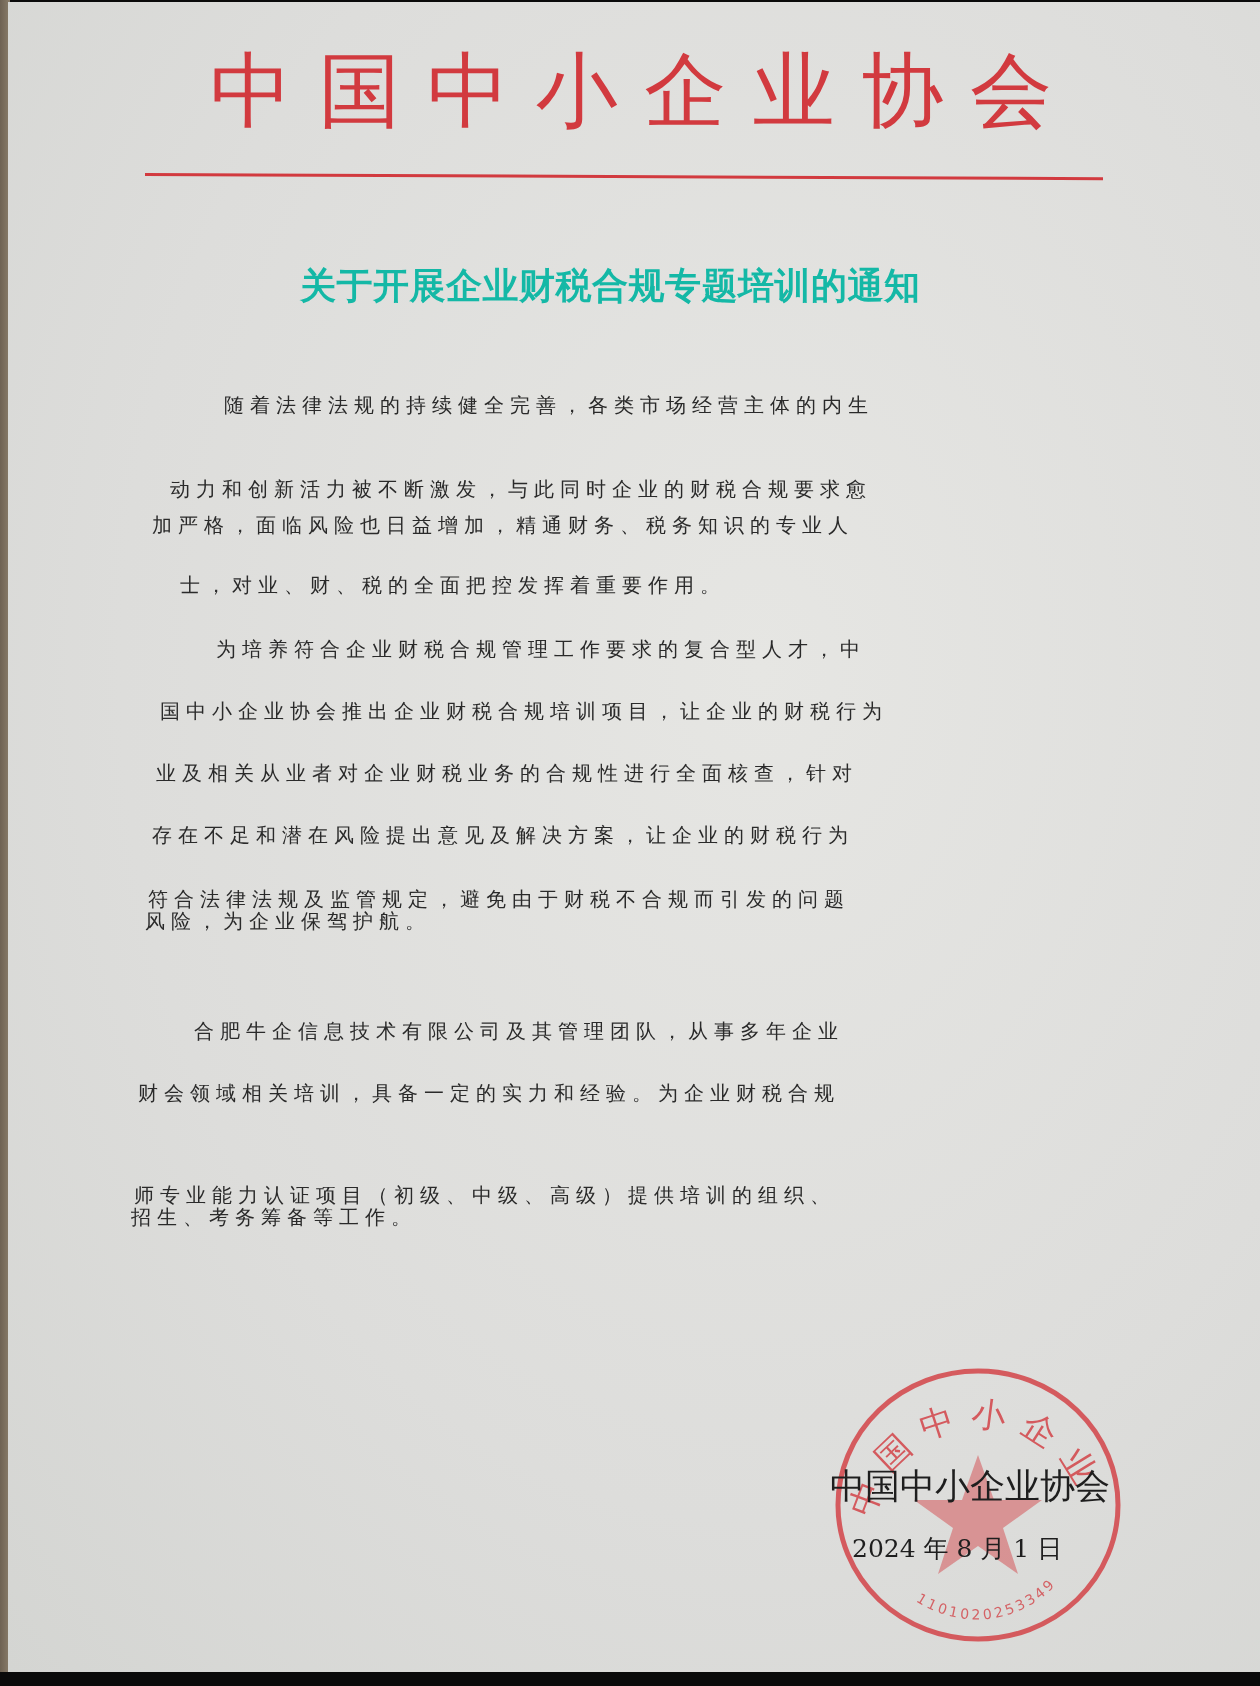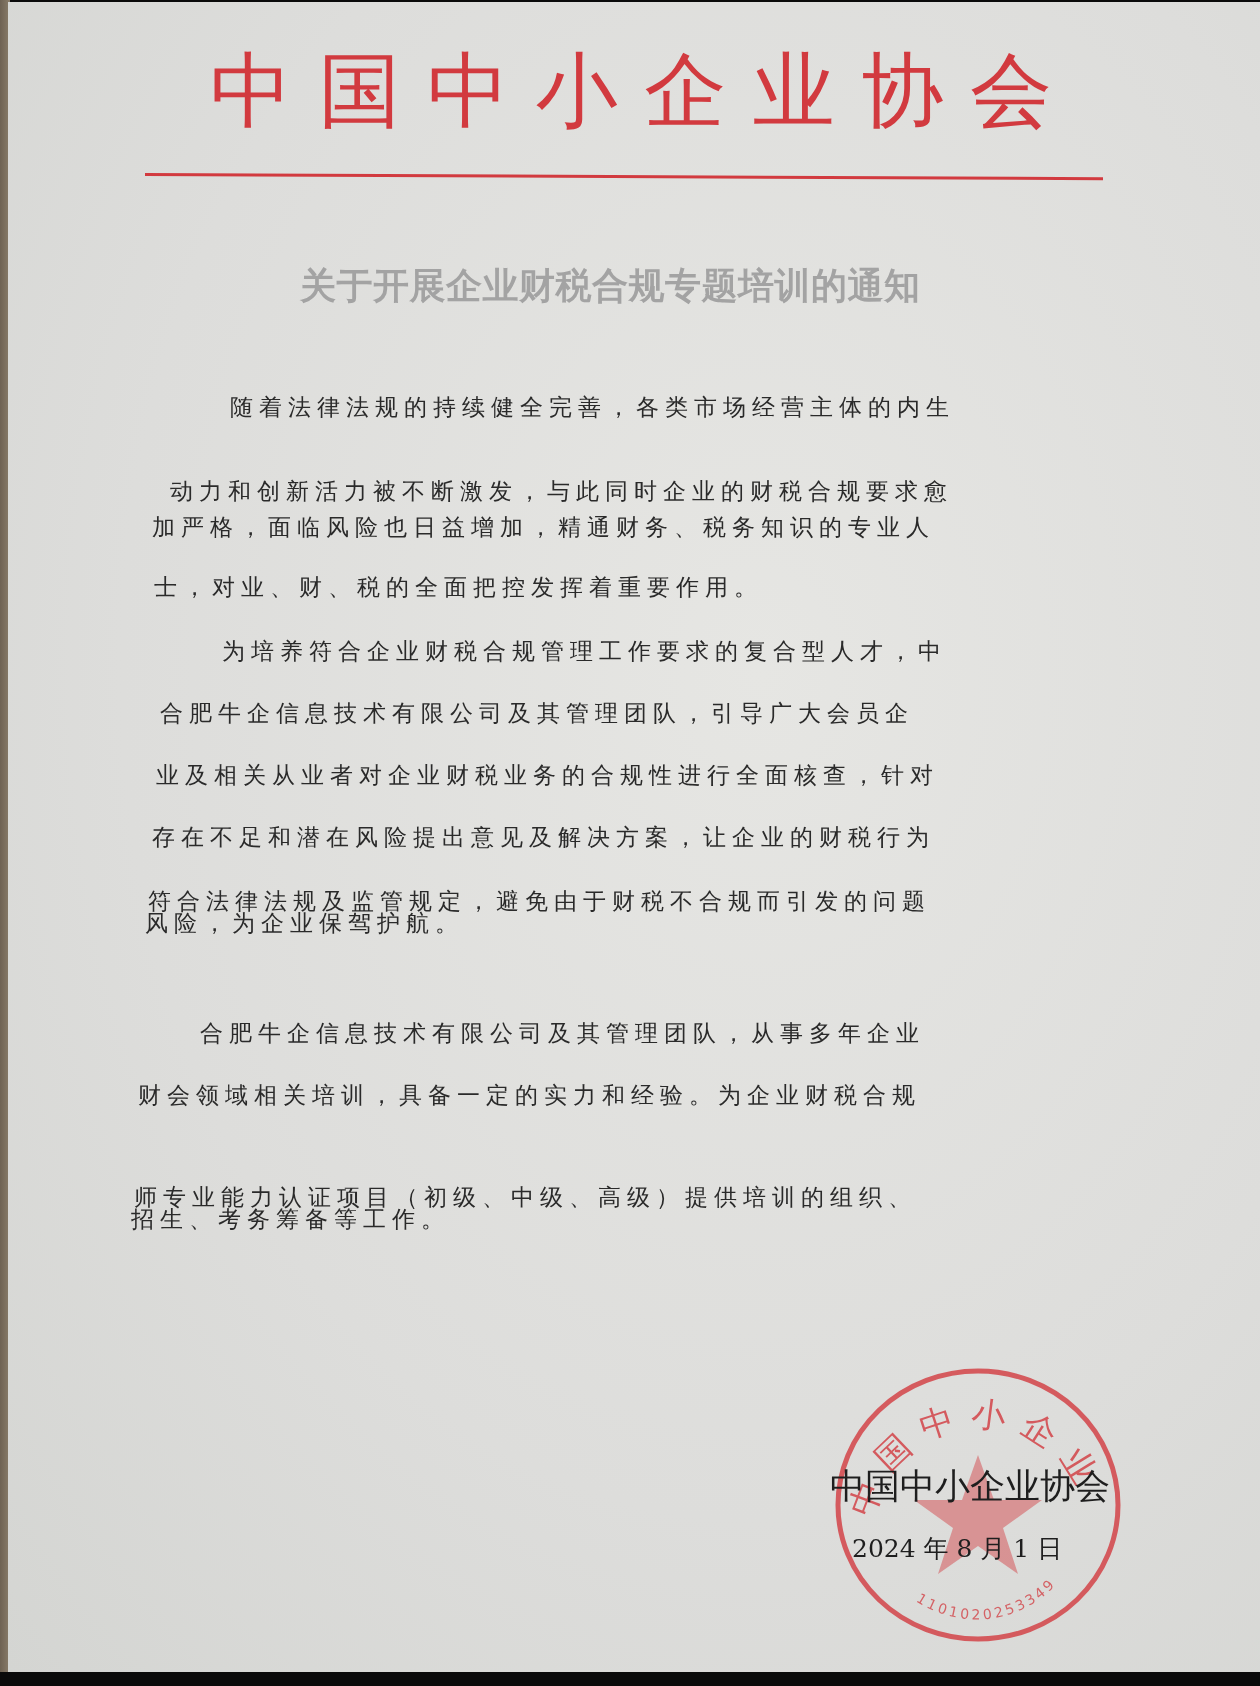--- a/index.html
+++ b/index.html
@@ -26,25 +26,25 @@
     font-family: "DejaVu Sans", sans-serif;
   }
   .letterhead span { display: inline-block; width: 80px; text-align: center; }
   .red-rule {
     position: absolute; left: 145px; top: 173px; width: 958px; height: 3px;
     background: #d23a3f; transform: rotate(0.25deg); transform-origin: left center;
   }
   .doc-title {
     position: absolute; left: 300px; top: 262px; width: 680px;
     font-family: "DejaVu Serif", serif; font-weight: bold;
-    font-size: 36px; letter-spacing: 0.5px; color: #a3a3a3; white-space: nowrap;
+    font-size: 36px; letter-spacing: 0.5px; color: #14b8a6; white-space: nowrap;
   }
   .body-text {
     position: absolute; color: #2a2a2a;
-    font-family: Liberation Mono, monospace; font-size: 23px;
+    font-family: Liberation Mono, monospace; font-size: 20px;
     letter-spacing: 6px; white-space: nowrap;
   }
   .stamp {
     position: absolute; left: 828px; top: 1360px; width: 300px; height: 290px;
   }
   .sign-org {
     position: absolute; left: 830px; top: 1463px;
     font-family: "DejaVu Serif", serif; font-size: 35px; color: #1e1e1e; white-space: nowrap;
   }
   .sign-date {
@@ -70,24 +70,24 @@
   <span>会</span>
 </div>
 
 <div class="red-rule"></div>
 
 <div class="doc-title">关于开展企业财税合规专题培训的通知</div>
 
 <div class="body-text" style="left:172px; top:392px;">　　随着法律法规的持续健全完善，各类市场经营主体的内生</div>
 <div class="body-text" style="left:170px; top:476px;">动力和创新活力被不断激发，与此同时企业的财税合规要求愈</div>
 <div class="body-text" style="left:152px; top:512px;">加严格，面临风险也日益增加，精通财务、税务知识的专业人</div>
-<div class="body-text" style="left:154px; top:572px;">士，对业、财、税的全面把控发挥着重要作用。</div>
+<div class="body-text" style="left:180px; top:572px;">士，对业、财、税的全面把控发挥着重要作用。</div>
 
 <div class="body-text" style="left:164px; top:636px;">　　为培养符合企业财税合规管理工作要求的复合型人才，中</div>
-<div class="body-text" style="left:160px; top:698px;">合肥牛企信息技术有限公司及其管理团队，引导广大会员企</div>
+<div class="body-text" style="left:160px; top:698px;">国中小企业协会推出企业财税合规培训项目，让企业的财税行为</div>
 <div class="body-text" style="left:156px; top:760px;">业及相关从业者对企业财税业务的合规性进行全面核查，针对</div>
 <div class="body-text" style="left:152px; top:822px;">存在不足和潜在风险提出意见及解决方案，让企业的财税行为</div>
 <div class="body-text" style="left:148px; top:886px;">符合法律法规及监管规定，避免由于财税不合规而引发的问题</div>
 <div class="body-text" style="left:145px; top:908px;">风险，为企业保驾护航。</div>
 
 <div class="body-text" style="left:142px; top:1018px;text-align:center;">　　合肥牛企信息技术有限公司及其管理团队，从事多年企业</div>
 <div class="body-text" style="left:138px; top:1080px;">财会领域相关培训，具备一定的实力和经验。为企业财税合规</div>
 <div class="body-text" style="left:134px; top:1142px;margin-top:40px;">师专业能力认证项目（初级、中级、高级）提供培训的组织、</div>
 <div class="body-text" style="left:131px; top:1204px;text-align:center;">招生、考务筹备等工作。</div>
 

